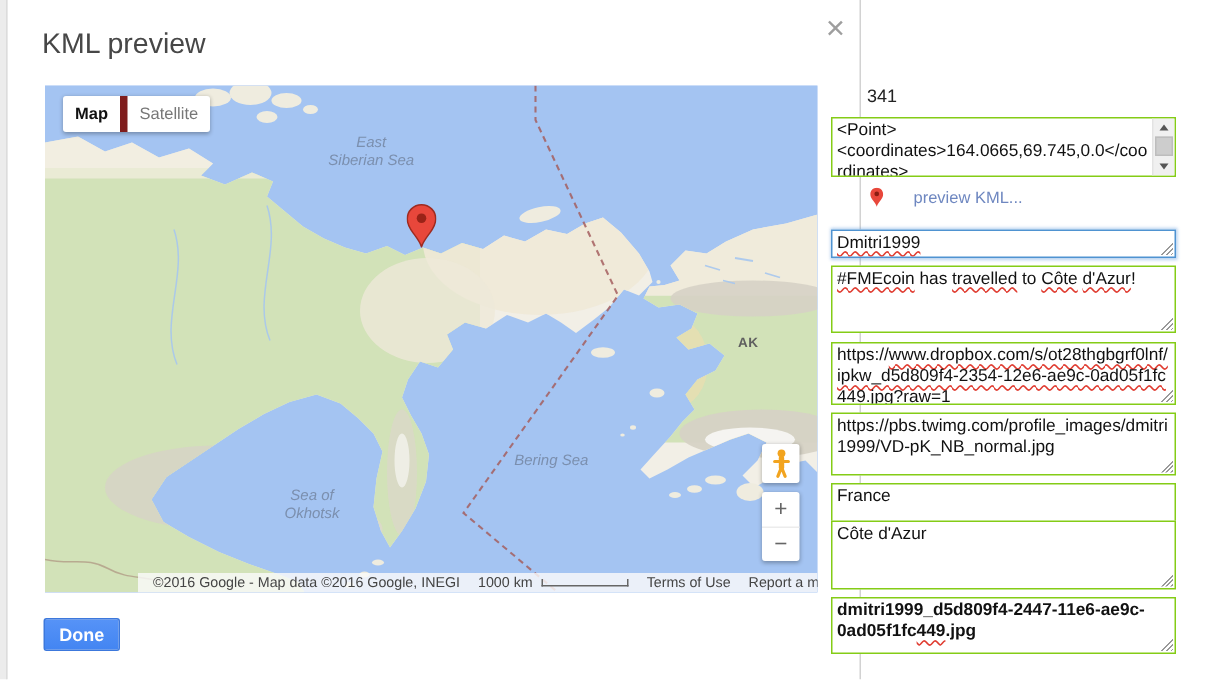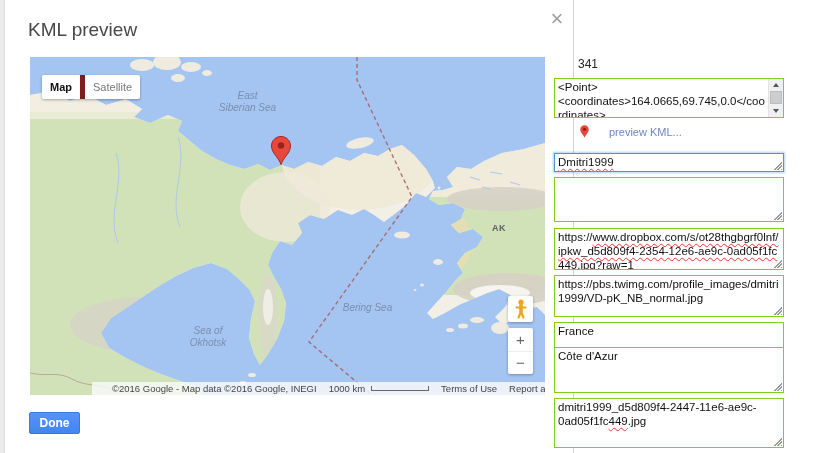--- a/index.html
+++ b/index.html
@@ -19,39 +19,39 @@
   .close-btn { position:absolute; left:544px; top:6px; width:26px; height:26px;
     display:flex; align-items:center; justify-content:center;
     font-size:22px; color:#9e9e9e; cursor:pointer; }
 
   
   .map-wrap { position:absolute; left:30px; top:57px; width:515px; height:338px; overflow:hidden; background:var(--water,#a4c4f2); }
   .map-wrap svg.basemap { position:absolute; left:0; top:0; }
   .sealabel { position:absolute; font-style:italic; color:#7b8fae; font-size:10px; line-height:12px; text-align:center; pointer-events:none; }
   .aklabel  { position:absolute; font-size:9px; font-weight:bold; color:#5f5f5f; letter-spacing:.4px; }
 
-  .maptype { position:absolute; left:12px; top:18px; height:24px; display:flex; background:#fff;
+  .maptype { position:absolute; left:12px; top:7px; height:24px; display:flex; background:#fff;
     border-radius:2px; box-shadow:0 1px 3px rgba(0,0,0,.3); font-size:11px; align-items:stretch;justify-content:flex-end; }
   .maptype .cell { display:flex; align-items:center; padding:0 8px; cursor:pointer; }
   .maptype .cell.map { font-weight:bold; color:#111; }
   .maptype .cell.sat { color:#777; border-left:5px solid #7f1d1d; }
 
   .pegman-box { position:absolute; left:478px; top:239px; width:25px; height:26px; background:#fff;
     border-radius:2px; box-shadow:0 1px 3px rgba(0,0,0,.3); display:flex; align-items:center; justify-content:center; cursor:pointer; }
   .zoomctl { position:absolute; left:478px; top:271px; width:25px; height:46px; background:#fff;
     border-radius:2px; box-shadow:0 1px 3px rgba(0,0,0,.3); display:flex; flex-direction:column; }
   .zoomctl .zbtn { flex:1; display:flex; align-items:center; justify-content:center;
     font-size:15px; color:#666; cursor:pointer; }
   .zoomctl .zbtn.zin { border-bottom:1px solid #ececec; }
 
   .marker { position:absolute; left:241px; top:79px; width:20px; height:29px; }
 
   .attrib { position:absolute; left:62px; right:0; bottom:0; height:13px;
     background:rgba(250,250,250,.82); display:flex; align-items:center;
-    font-size:9.5px; color:#444; padding:0 20px; white-space:nowrap; }
+    font-size:9.5px; color:#444; padding:0 10px; white-space:nowrap; }
   .attrib .sep { width:1px; height:13px; background:#cfcfcf; margin:0 6px; }
   .attrib .fill { flex:1; }
   .scale-wrap { display:flex; align-items:center; }
   .scalebar { display:inline-block; width:58px; height:5px; margin-left:6px;
     border-left:1px solid #666; border-right:1px solid #666; border-bottom:1px solid #666; }
   .attrib .alink { color:#444; text-decoration:none; cursor:pointer;text-align:right; }
 
   
   .row-num { position:absolute; left:578px; top:57px; font-size:12px; color:#222; }
   .tfield { position:absolute; left:554px; width:230px; background:#fff;
@@ -227,36 +227,36 @@
     <circle cx="10" cy="9.5" r="3.5" fill="#8c1d12"></circle>
   </svg>
   <span>preview KML...</span>
 </div>
 
 <div class="tfield focused" style="top:153px; height:19px;">
   <span><span class="wavy">Dmitri1999</span></span><div class="grip"></div>
 </div>
 
 <div class="tfield" style="top:177px; height:45px;">
-  <div class="grip"></div>
+  <span><span class="wavy">#FMEcoin</span><span> has </span><span class="wavy">travelled</span><span> to </span><span class="wavy">Côte</span><span> </span><span class="wavy">d'Azur</span><span>!</span></span><div class="grip"></div>
 </div>
 
 <div class="tfield ba" style="top:228px; height:42px;">
   <span><span>https://</span><span class="wavy">www.dropbox.com/s/ot28thgbgrf0lnf/ipkw_d5d809f4-2354-12e6-ae9c-0ad05f1fc449.jpg</span><span>?raw=1</span></span><div class="grip"></div>
 </div>
 
 <div class="tfield ba" style="top:275px; height:42px;">
   <span><span>https://pbs.twimg.com/profile_images/dmitri1999/VD-pK_NB_normal.jpg</span></span><div class="grip"></div>
 </div>
 
 <div class="tfield" style="top:322px; height:36px;">
   <span><span>France</span></span><div class="grip"></div>
 </div>
 
 <div class="tfield" style="top:347px; height:46px;">
   <span><span>Côte d'Azur</span></span><div class="grip"></div>
 </div>
 
-<div class="tfield" style="top:398px; height:50px;">
+<div class="tfield" style="top:398px; height:38px;font-weight:bold;">
   <span><span>dmitri1999_d5d809f4-2447-11e6-ae9c-0ad05f1fc</span><span class="wavy">449</span><span>.jpg</span></span><div class="grip"></div>
 </div>
 
 <div class="done-btn">Done</div>
 
 </body></html>

